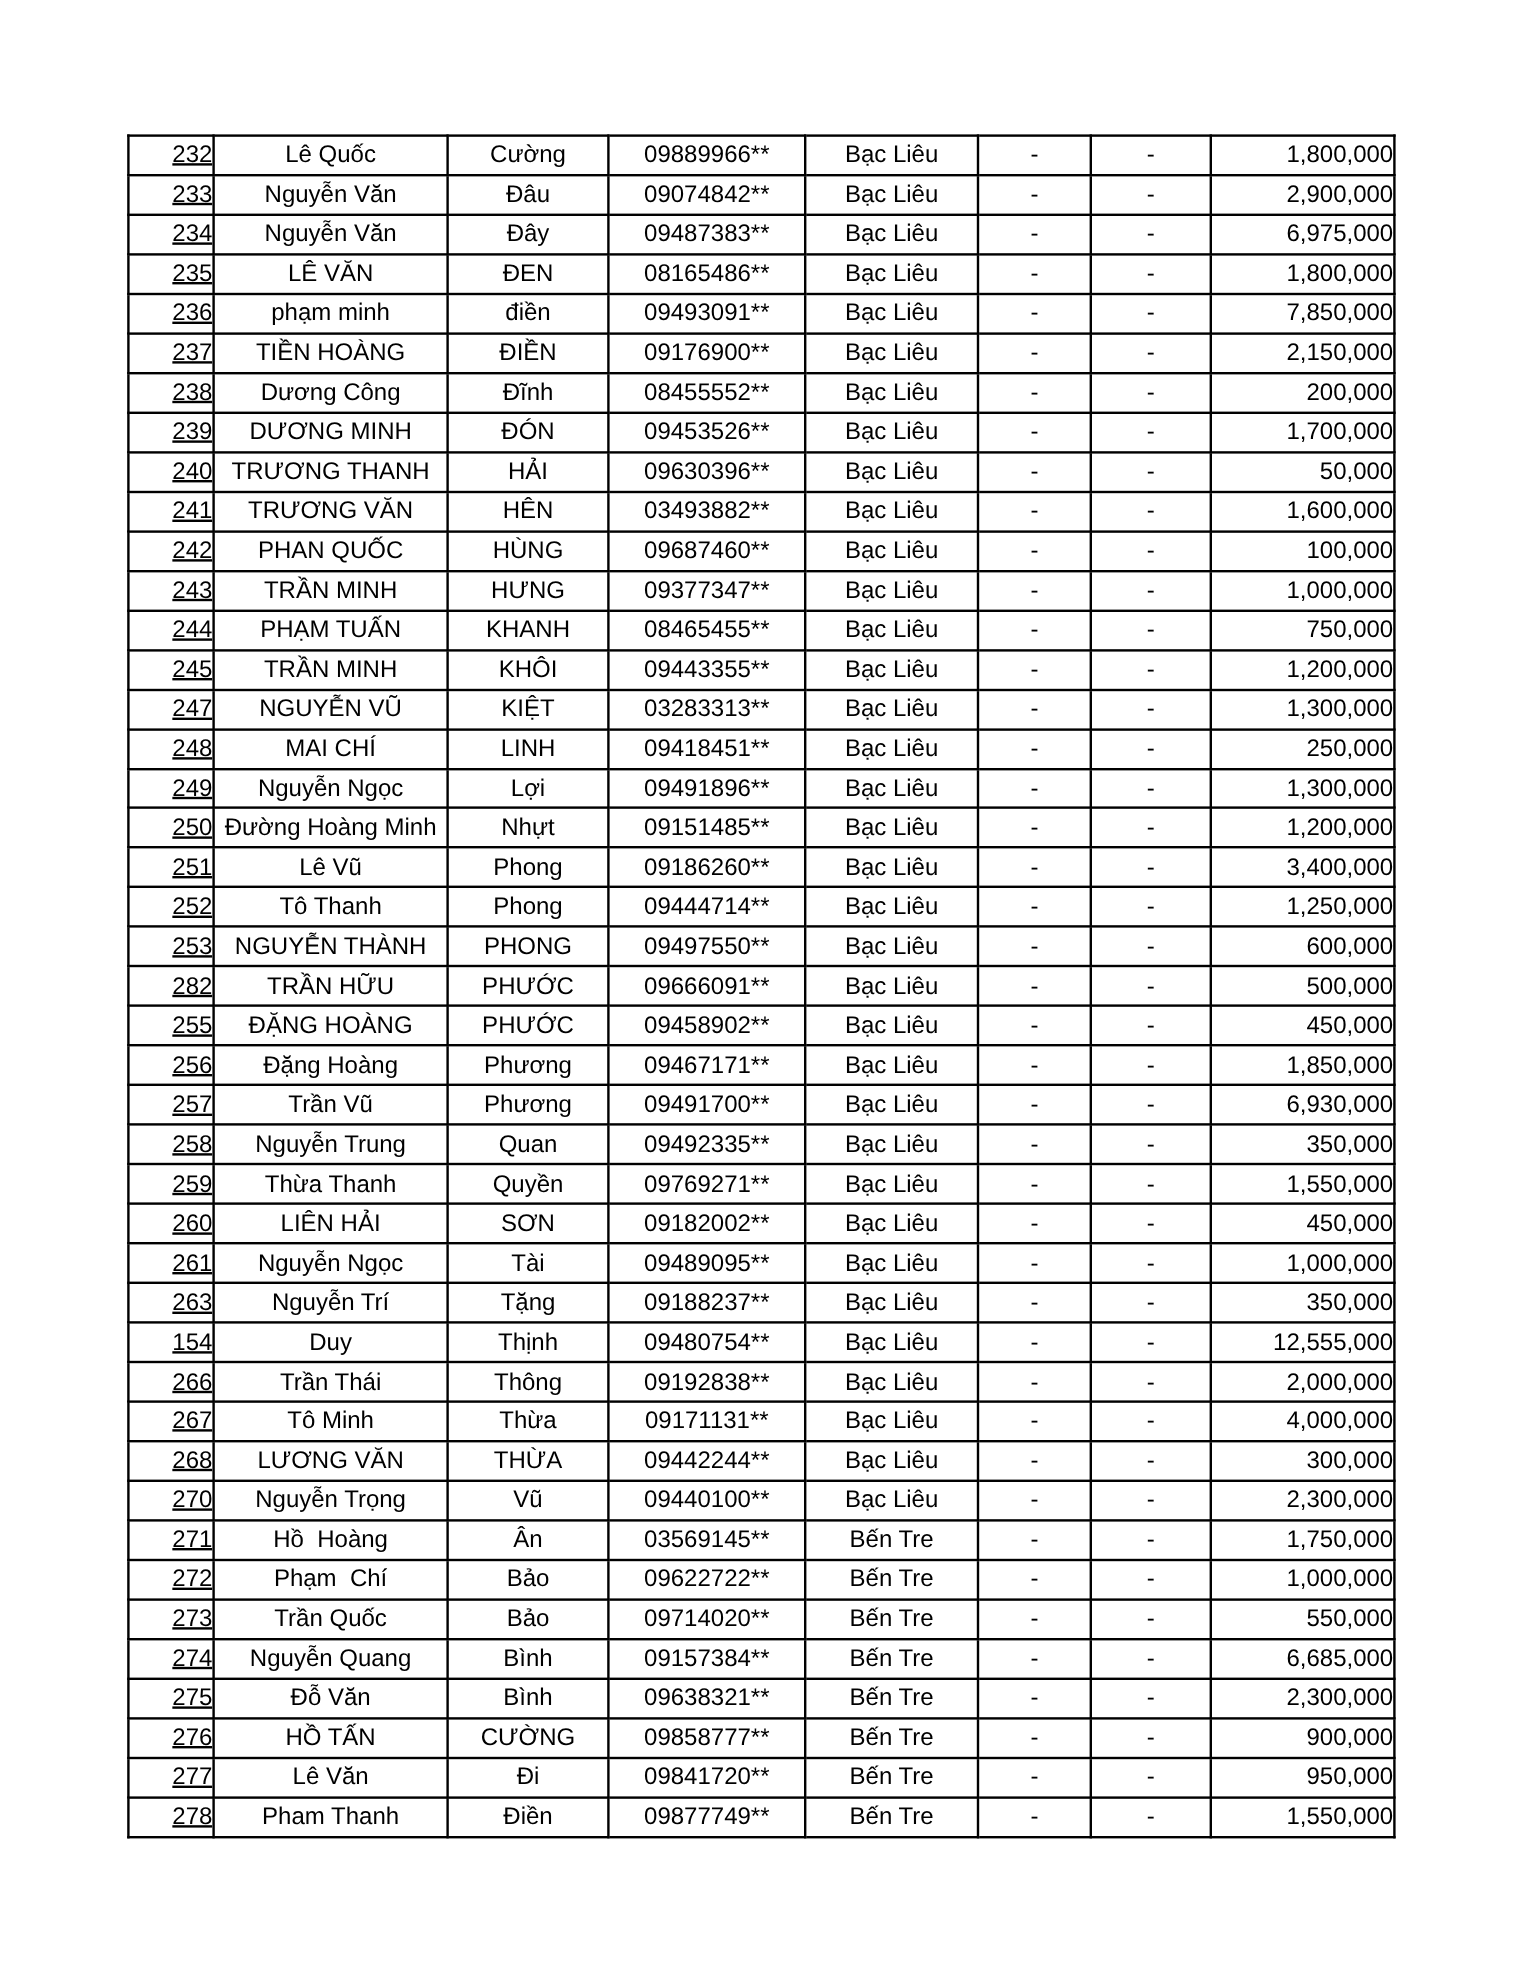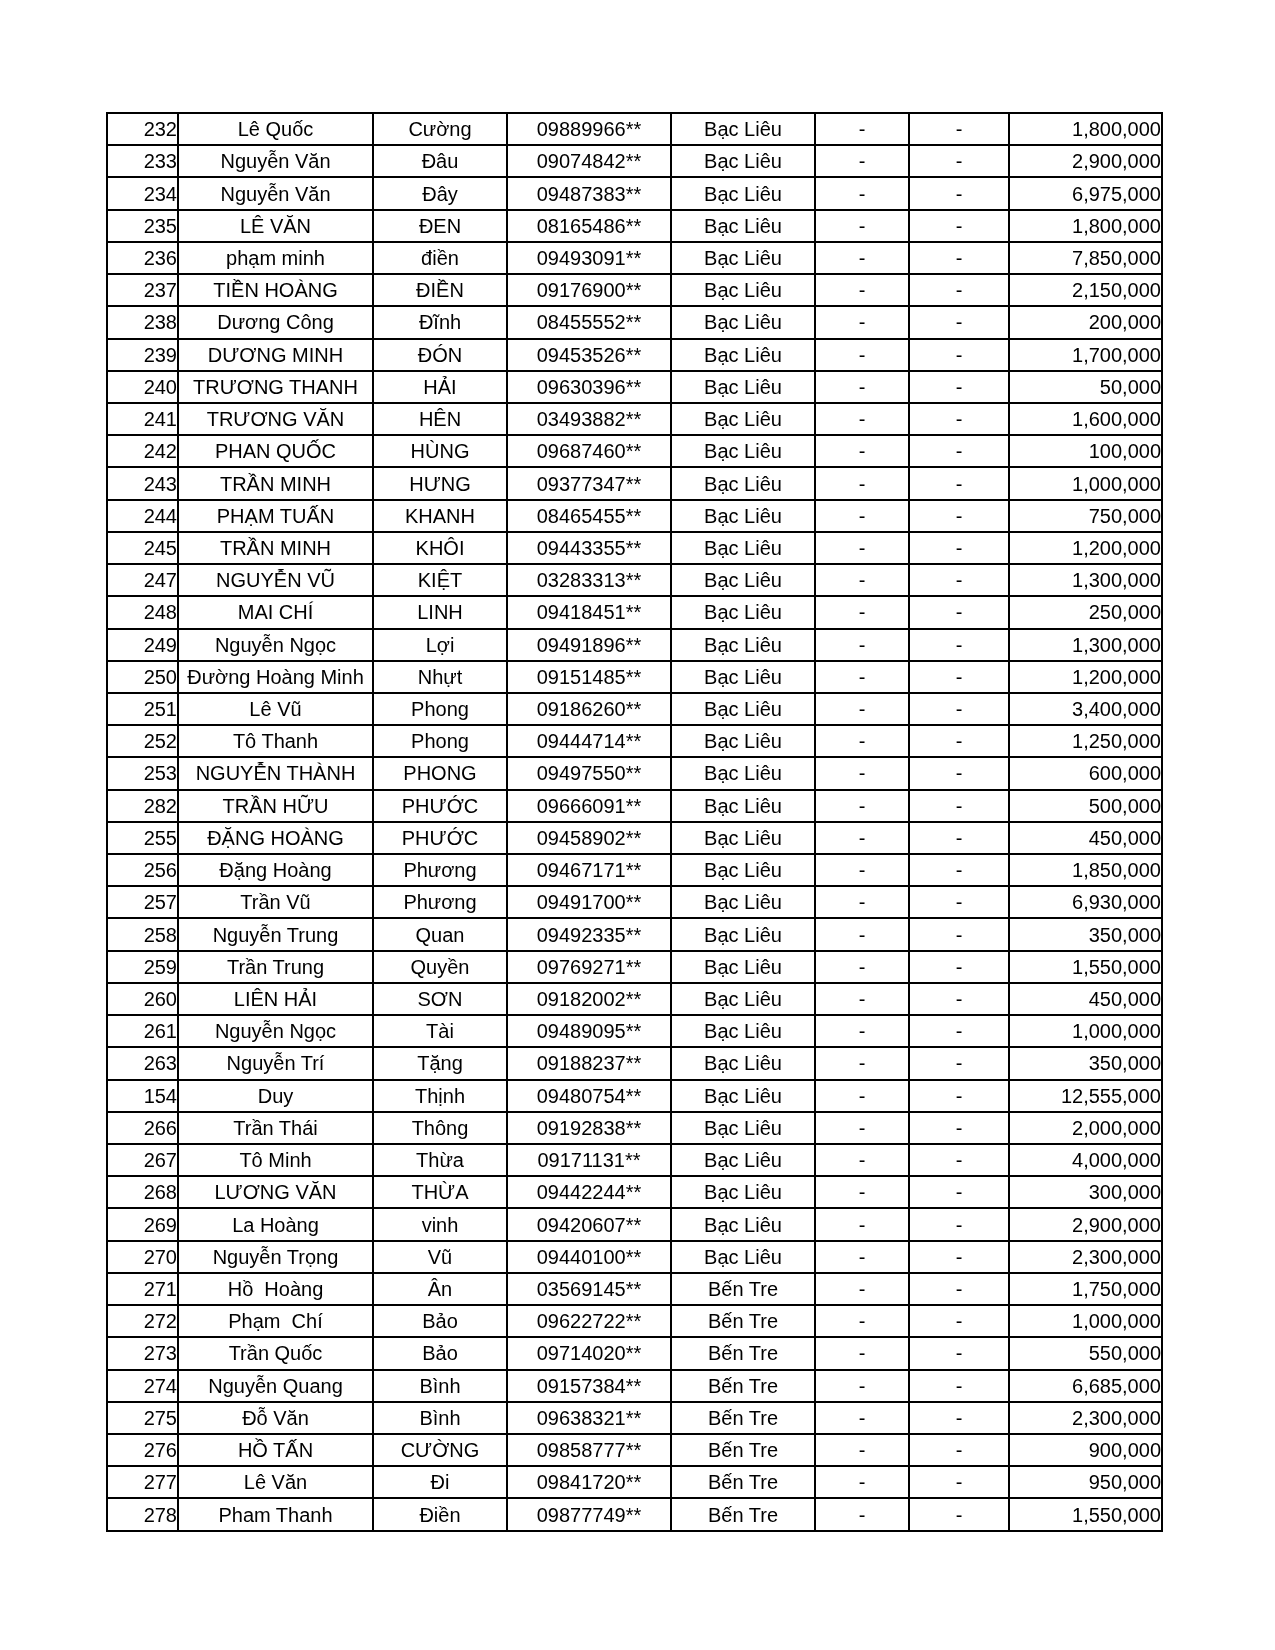--- a/index.html
+++ b/index.html
@@ -41,21 +41,21 @@
     border: 2px solid #000000;
     padding: 0;
     font-size: 20px;
     line-height: 1;
     vertical-align: middle;
     white-space: pre;
     overflow: hidden;
   }
   td.al-center { text-align: center; }
   td.al-right  { text-align: right; }
-  td.col-stt    { padding-right: 3px; }
+  td.col-stt    { padding-right: 3px; text-decoration: underline; }
   td.col-amount { padding-right: 8px; }
 </style>
 </head>
 <body>
 
 <div class="sheet">
   <table class="roster">
     <colgroup>
       <col class="c-stt">
       <col class="c-last">
@@ -322,21 +322,21 @@
           <td class="al-center col-last_name">Nguyễn Trung</td>
           <td class="al-center col-first_name">Quan</td>
           <td class="al-center col-phone">09492335**</td>
           <td class="al-center col-province">Bạc Liêu</td>
           <td class="al-center col-dash1">-</td>
           <td class="al-center col-dash2">-</td>
           <td class="al-right col-amount">350,000</td>
         </tr>
         <tr>
           <td class="al-right col-stt">259</td>
-          <td class="al-center col-last_name">Trần Trung</td>
+          <td class="al-center col-last_name">Thừa Thanh</td>
           <td class="al-center col-first_name">Quyền</td>
           <td class="al-center col-phone">09769271**</td>
           <td class="al-center col-province">Bạc Liêu</td>
           <td class="al-center col-dash1">-</td>
           <td class="al-center col-dash2">-</td>
           <td class="al-right col-amount">1,550,000</td>
         </tr>
         <tr>
           <td class="al-right col-stt">260</td>
           <td class="al-center col-last_name">LIÊN HẢI</td>
@@ -399,30 +399,20 @@
         </tr>
         <tr>
           <td class="al-right col-stt">268</td>
           <td class="al-center col-last_name">LƯƠNG VĂN</td>
           <td class="al-center col-first_name">THỪA</td>
           <td class="al-center col-phone">09442244**</td>
           <td class="al-center col-province">Bạc Liêu</td>
           <td class="al-center col-dash1">-</td>
           <td class="al-center col-dash2">-</td>
           <td class="al-right col-amount">300,000</td>
-        </tr>
-        <tr>
-          <td class="al-right col-stt">269</td>
-          <td class="al-center col-last_name">La Hoàng</td>
-          <td class="al-center col-first_name">vinh</td>
-          <td class="al-center col-phone">09420607**</td>
-          <td class="al-center col-province">Bạc Liêu</td>
-          <td class="al-center col-dash1">-</td>
-          <td class="al-center col-dash2">-</td>
-          <td class="al-right col-amount">2,900,000</td>
         </tr>
         <tr>
           <td class="al-right col-stt">270</td>
           <td class="al-center col-last_name">Nguyễn Trọng</td>
           <td class="al-center col-first_name">Vũ</td>
           <td class="al-center col-phone">09440100**</td>
           <td class="al-center col-province">Bạc Liêu</td>
           <td class="al-center col-dash1">-</td>
           <td class="al-center col-dash2">-</td>
           <td class="al-right col-amount">2,300,000</td>

